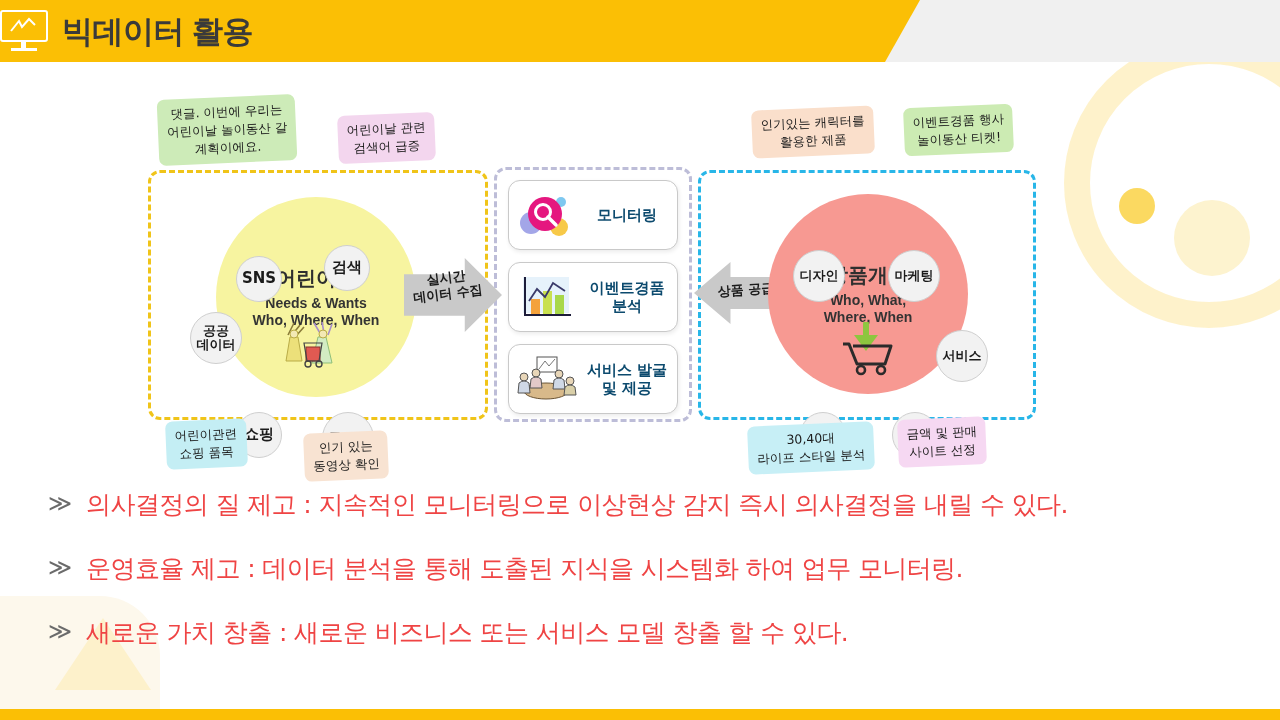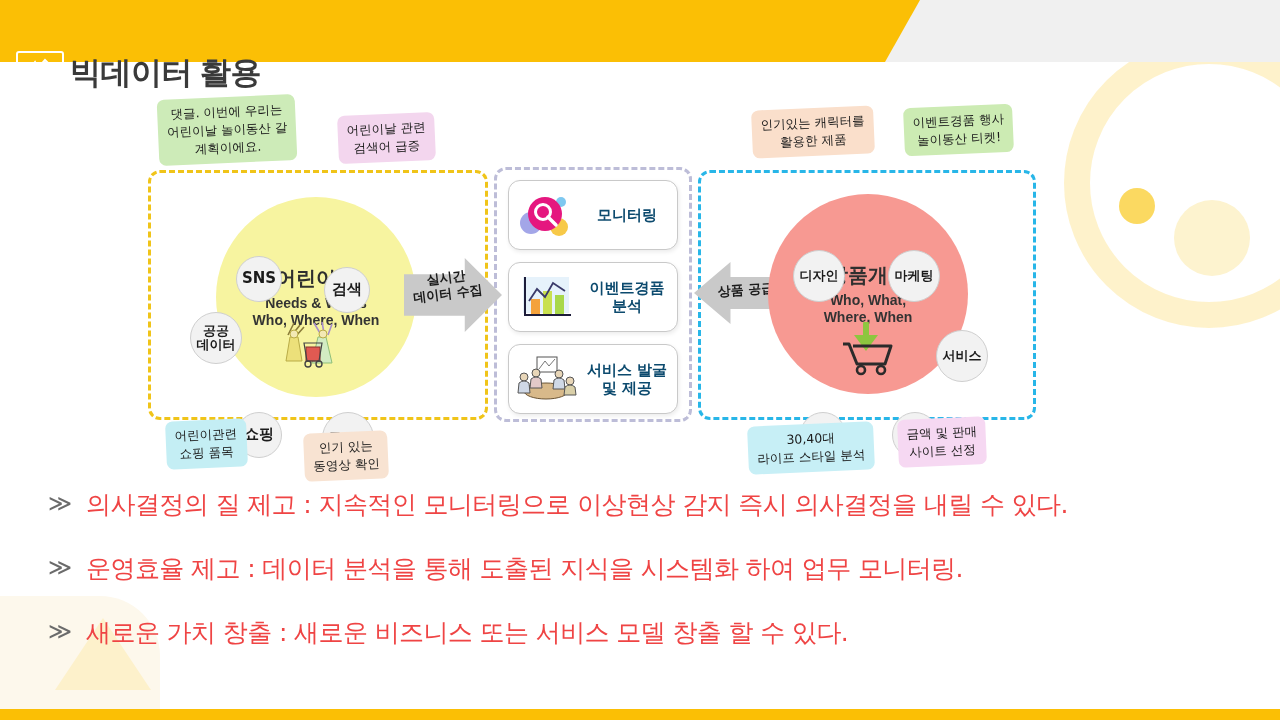--- a/index.html
+++ b/index.html
@@ -52,21 +52,21 @@
     background: #f0f0f0;
     z-index: 2;
   }
   #header-yellow {
     position: absolute; left: 0; top: 0; height: 62px; width: 920px;
     background: #fbbf05;
     clip-path: polygon(0 0, 920px 0, 885px 62px, 0 62px);
   }
   #header-inner {
     position: absolute; left: 0; top: 0; height: 62px;
-    display: flex; align-items: center; gap: 6px; padding-left: 16px; margin-top: 41px;
+    display: flex; align-items: center; gap: 14px; 
   }
   .monitor-icon { width: 48px; height: 42px; position: relative; }
   .monitor-icon .scr {
     position: absolute; left: 0; top: 0; width: 48px; height: 32px;
     border: 2.5px solid #fff; border-radius: 3px;
   }
   .monitor-icon .neck {
     position: absolute; left: 21px; top: 32px; width: 5px; height: 6px; background: #fff;
   }
   .monitor-icon .base {
@@ -115,21 +115,21 @@
     display: flex; align-items: center; justify-content: center;
     font-size: 15px; font-weight: bold; color: #1b1b1b;
     text-align: center; line-height: 1.05;
     font-family: "DejaVu Sans", sans-serif;
   }
   .sat.sz { width: 46px; height: 46px; }
   .sat.szw { width: 52px; height: 52px; font-size: 13px; }
 
   
   .sat-sns   { left: 236px; top: 194px; }
-  .sat-srch  { left: 324px; top: 205px; }
+  .sat-srch  { left: 324px; top: 183px; }
   .sat-pub   { left: 190px; top: 250px; text-align: center; }
   .sat-shop  { left: 236px; top: 350px; }
   .sat-video { left: 322px; top: 350px; }
   
   .sat-des   { left: 793px; top: 188px; }
   .sat-mkt   { left: 888px; top: 188px; }
   .sat-svc   { left: 936px; top: 268px; text-align: center; }
   .sat-sale  { left: 892px; top: 350px; }
   .sat-biz   { left: 800px; top: 350px; }
 

